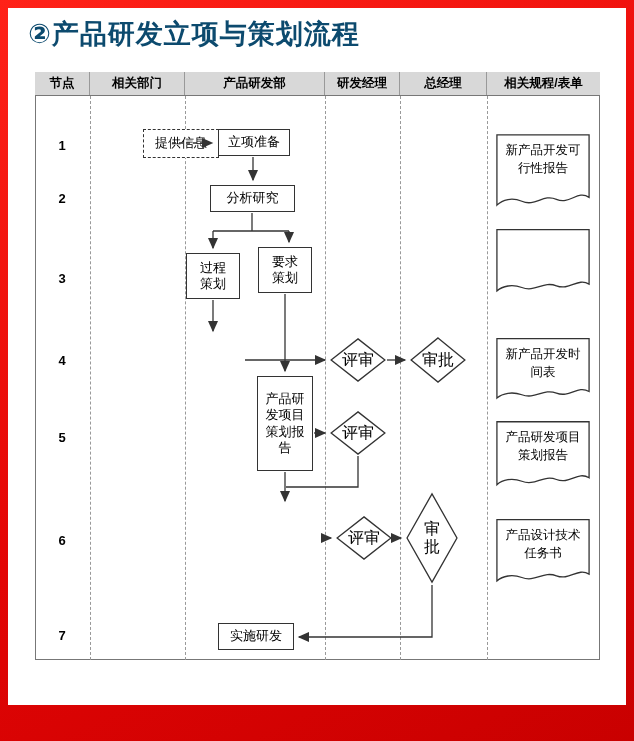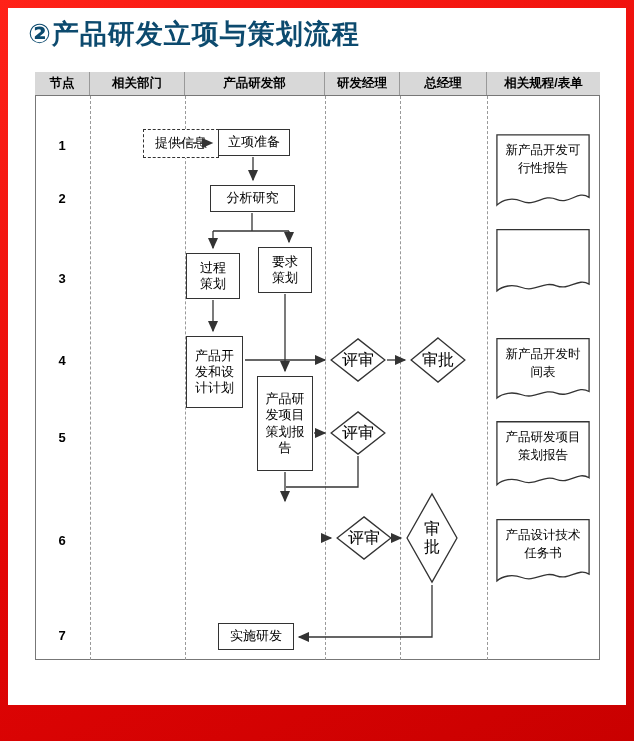--- a/index.html
+++ b/index.html
@@ -58,23 +58,20 @@
   <div class="nodenum" style="top:533px">6</div>
   <div class="nodenum" style="top:628px">7</div>
 
   <div class="box dashed" style="left:95px;top:129px;width:76px;height:29px">提供信息</div>
   <div class="box" style="left:218px;top:129px;width:72px;height:27px">立项准备</div>
   <div class="box" style="left:210px;top:185px;width:85px;height:27px">分析研究</div>
   <div class="box" style="left:186px;top:253px;width:54px;height:46px">过程
 策划</div>
   <div class="box" style="left:258px;top:247px;width:54px;height:46px">要求
 策划</div>
-  <div class="box" style="left:186px;top:336px;width:57px;height:72px">产品开
-发和设
-计计划</div>
   <div class="box" style="left:257px;top:376px;width:56px;height:95px">产品研
 发项目
 策划报
 告</div>
   <div class="box" style="left:218px;top:623px;width:76px;height:27px">实施研发</div>
 
   <div class="diamond" style="left:330px;top:338px;width:56px;height:44px">
     <svg viewBox="0 0 100 100" preserveAspectRatio="none">
         <polygon points="50,2 98,50 50,98 2,50" vector-effect="non-scaling-stroke"></polygon>
       </svg>

